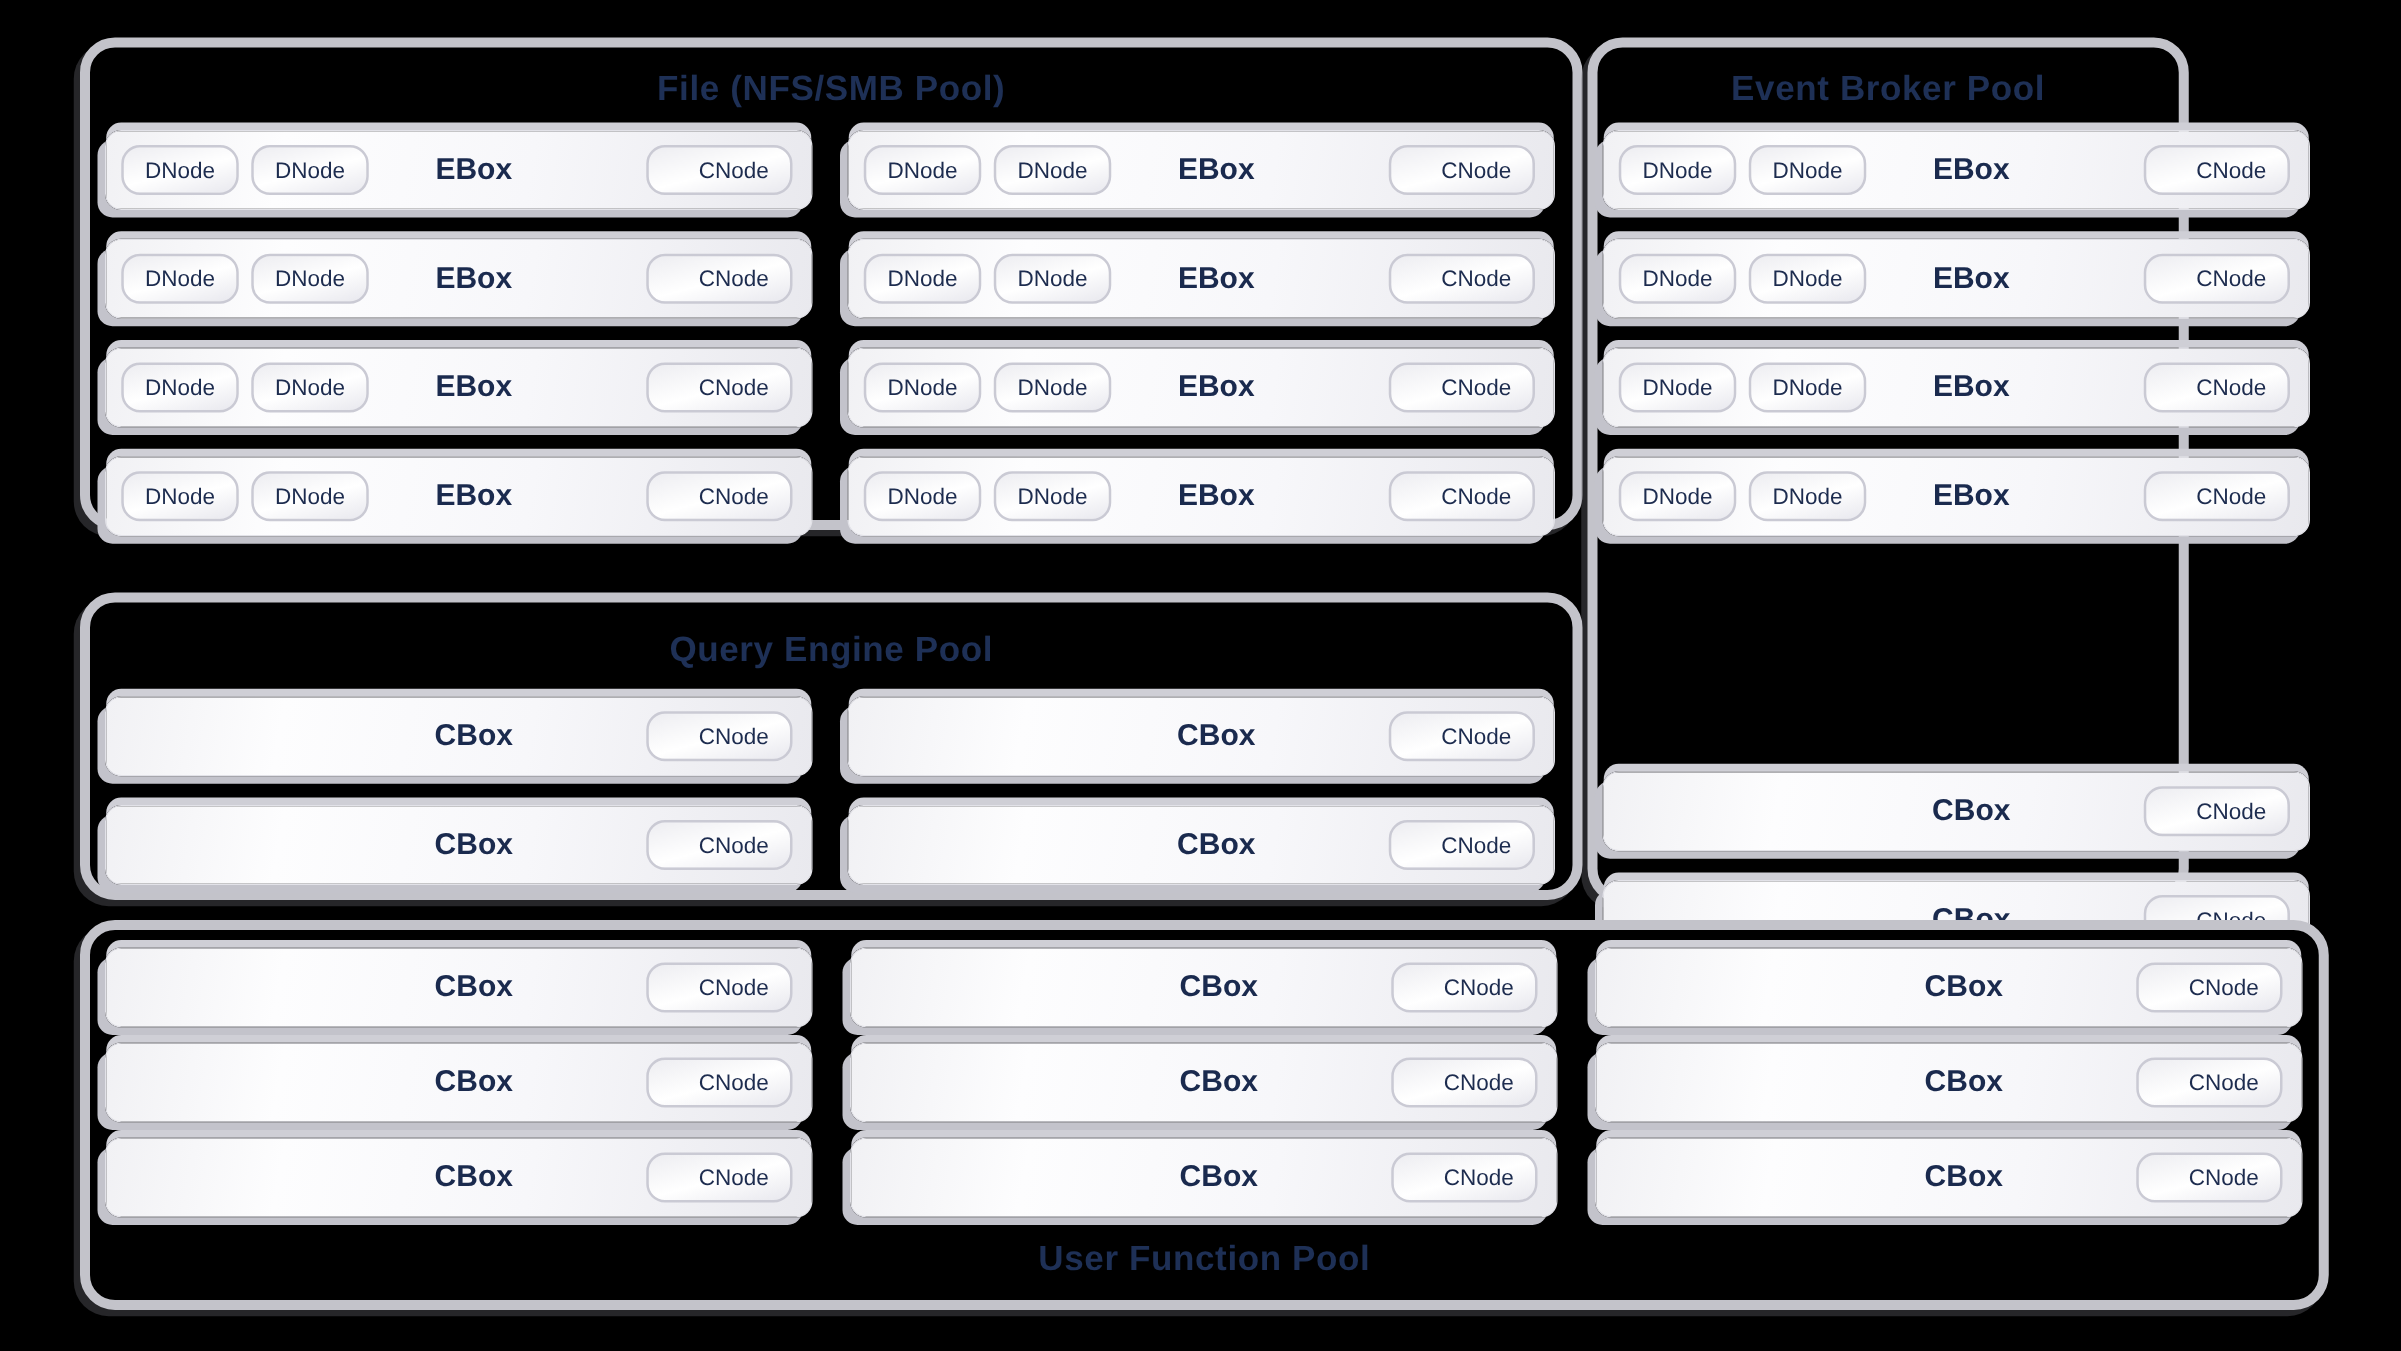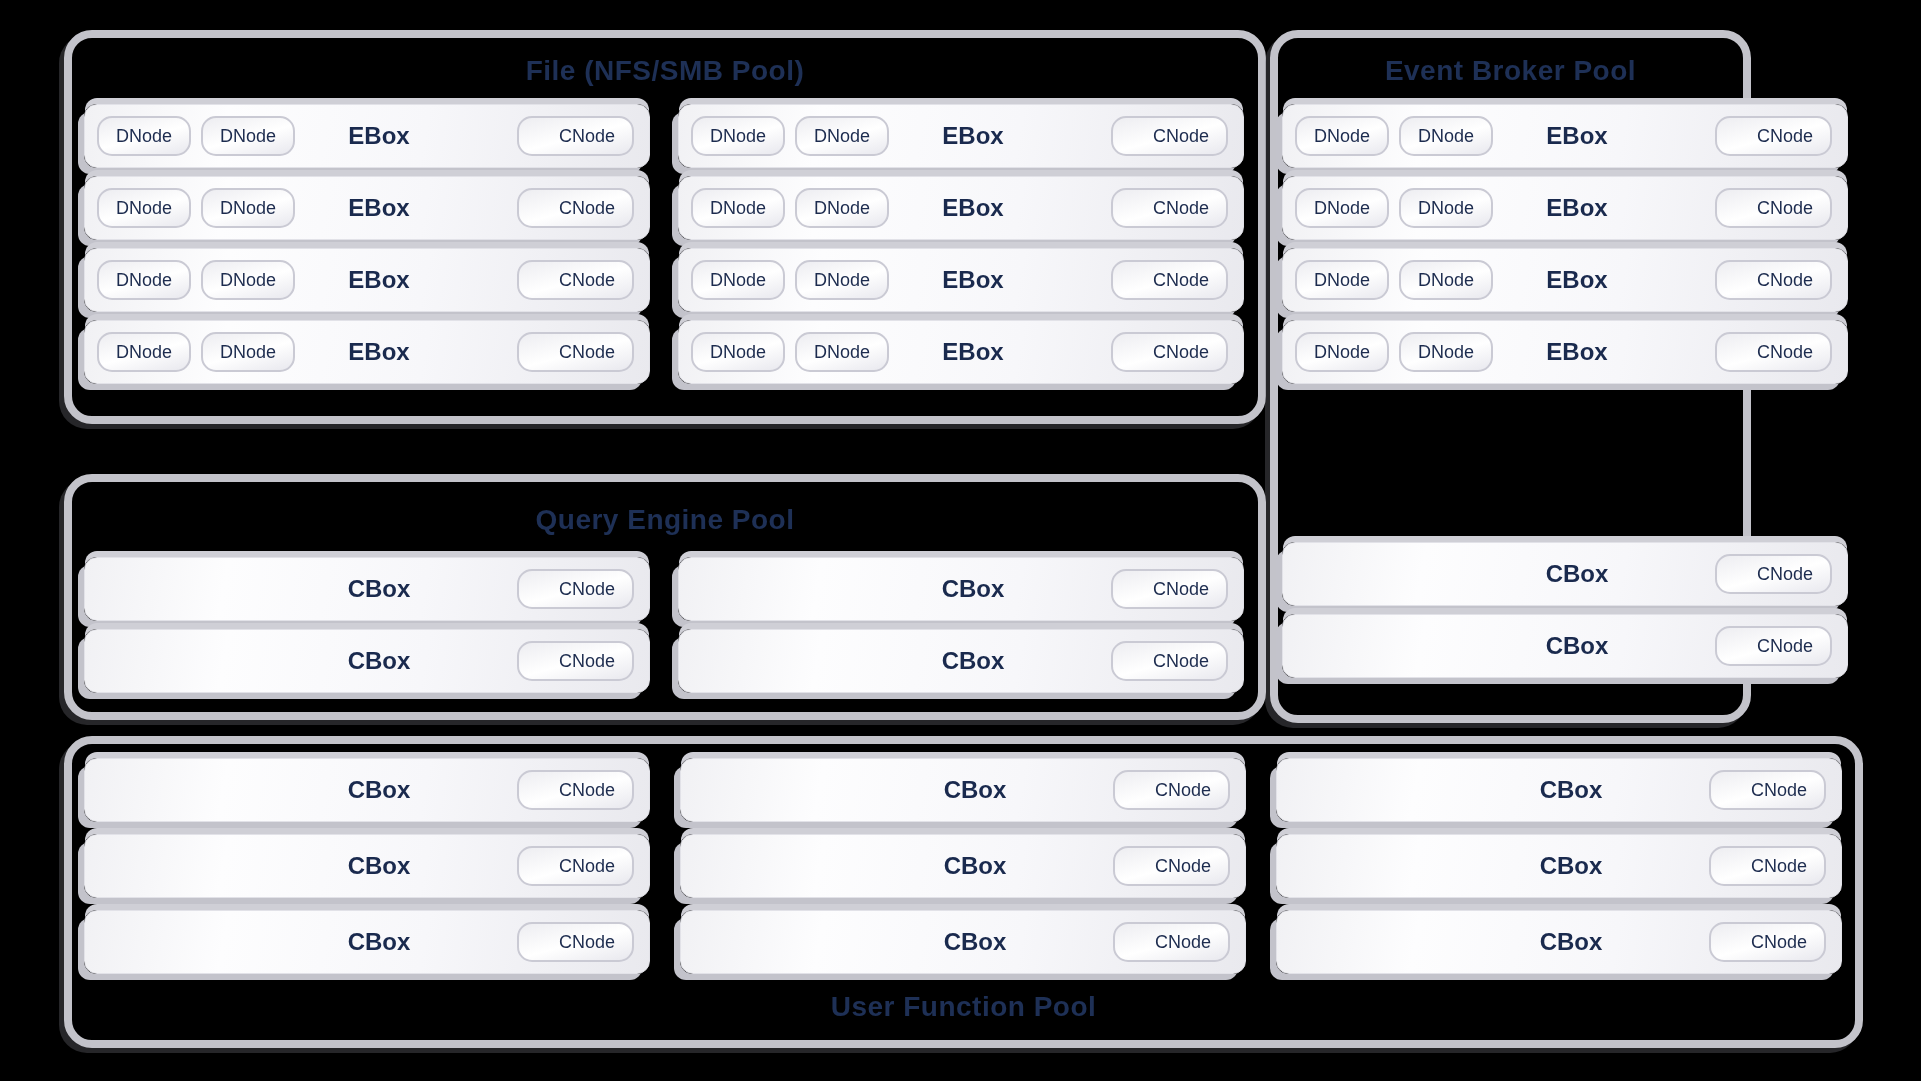--- a/index.html
+++ b/index.html
@@ -25,21 +25,21 @@
   .title-query{height:75px;border-radius:13px;}
   .title-user{flex:1 1 auto;}
 
   .pool-body{flex:0 0 auto;}
   .cols2{display:grid;grid-template-columns:566px 566px;column-gap:28px;padding-left:12px;}
   .cols3{display:grid;grid-template-columns:566px 566px 566px;column-gap:30px;padding-left:12px;}
   #user-pool .pool-body{padding-top:14px;}
   #event-pool .pool-body{display:flex;flex-direction:column;padding-left:4px;}
   #event-pool .col{width:566px;}
 
-  .col{display:flex;flex-direction:column;gap:8px;}
+  .col{display:flex;flex-direction:column;gap:23px;}
   .cols3 .col{gap:12px;}
   .spacer{height:142px;}
 
   .node-row{
     position:relative;box-sizing:border-box;height:64px;
     border-radius:13px;border:1px solid #e2e2e8;
     background:linear-gradient(100deg,#f1f1f4 0%,#fdfdfe 25%,#f7f7fa 60%,#e9e9ee 100%);
     box-shadow:0 -7px 0 -1px #cfcfd6, -7px 7px 0 -1px #c3c3cb;
     display:flex;align-items:center;
   }

